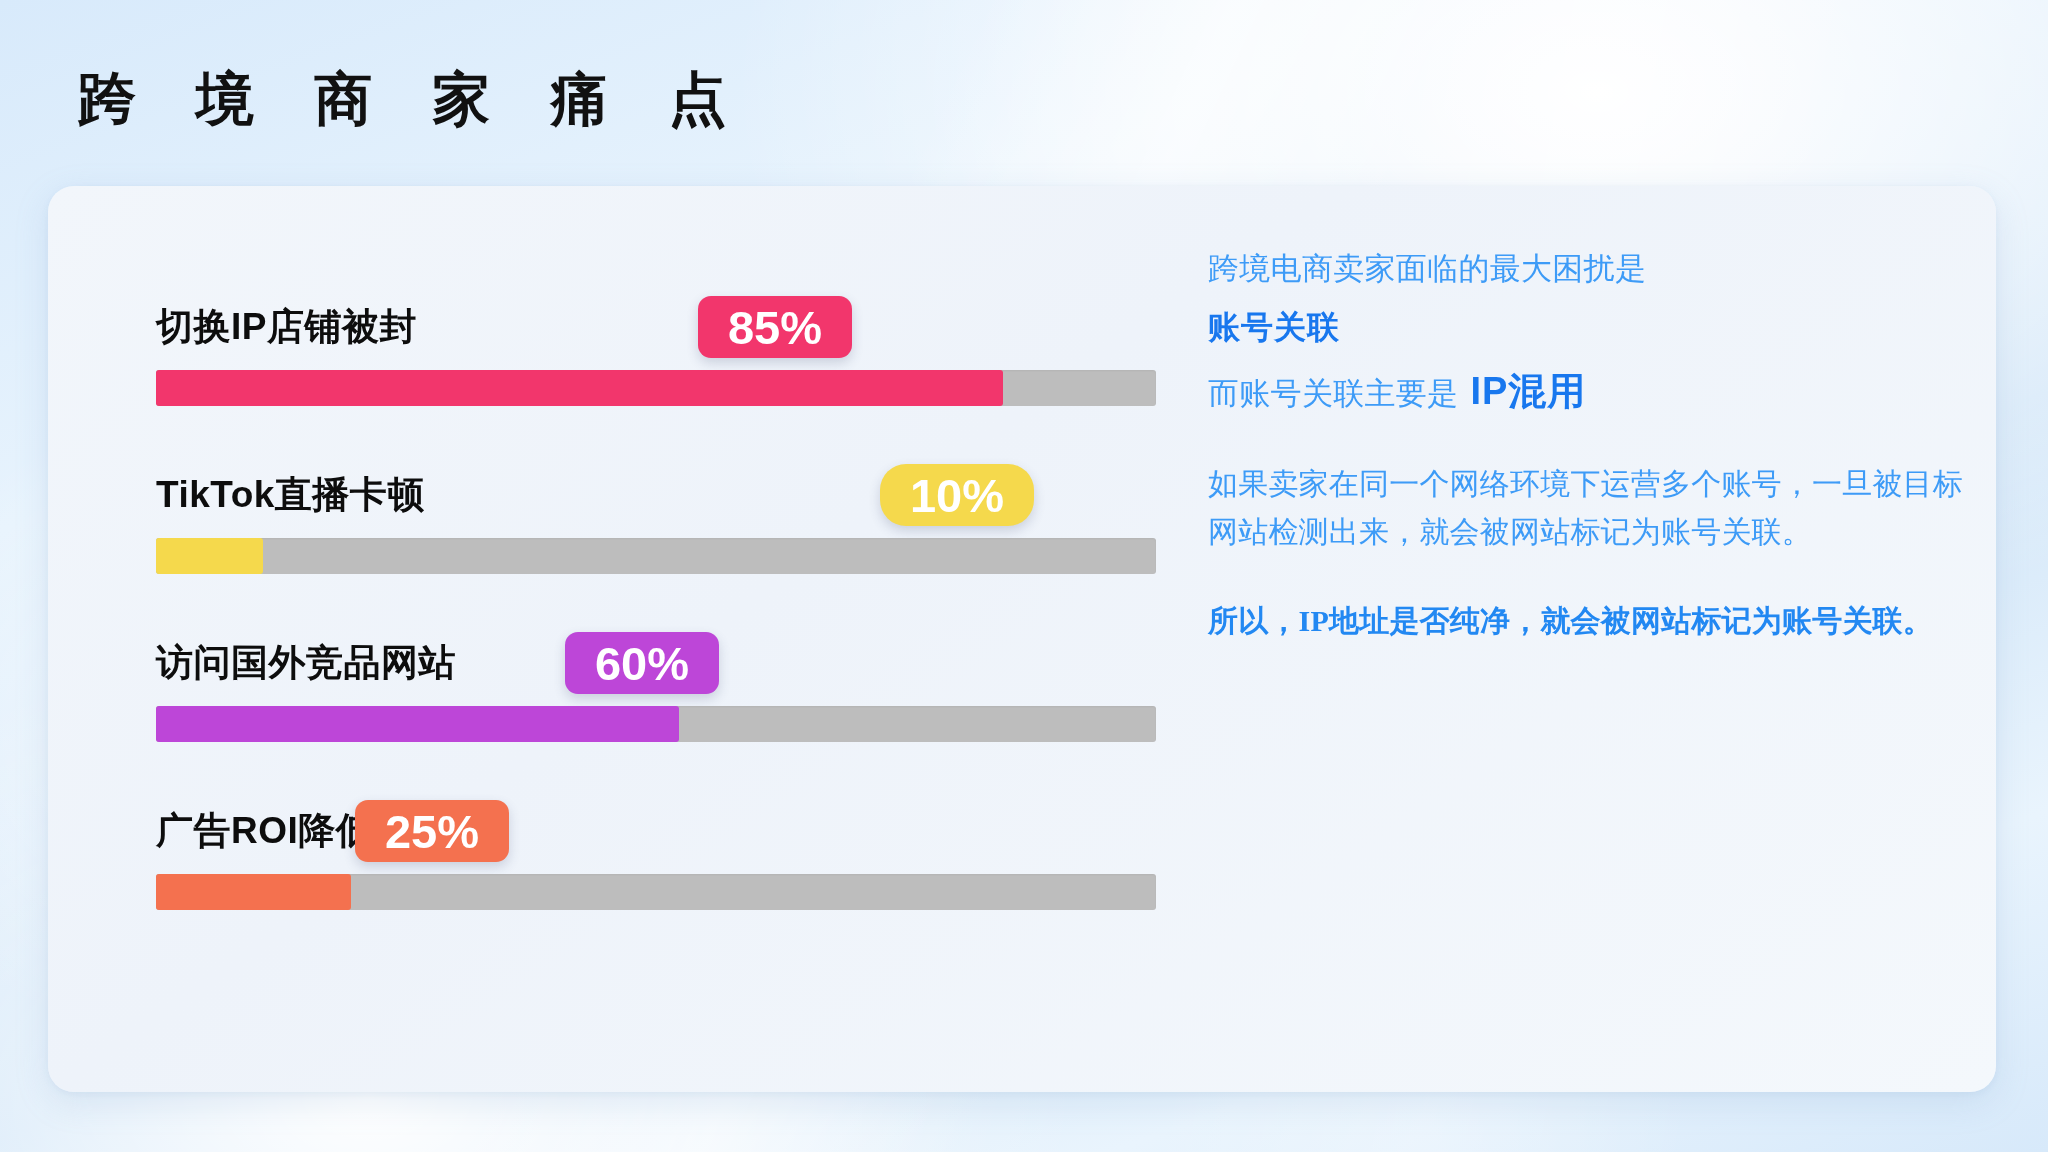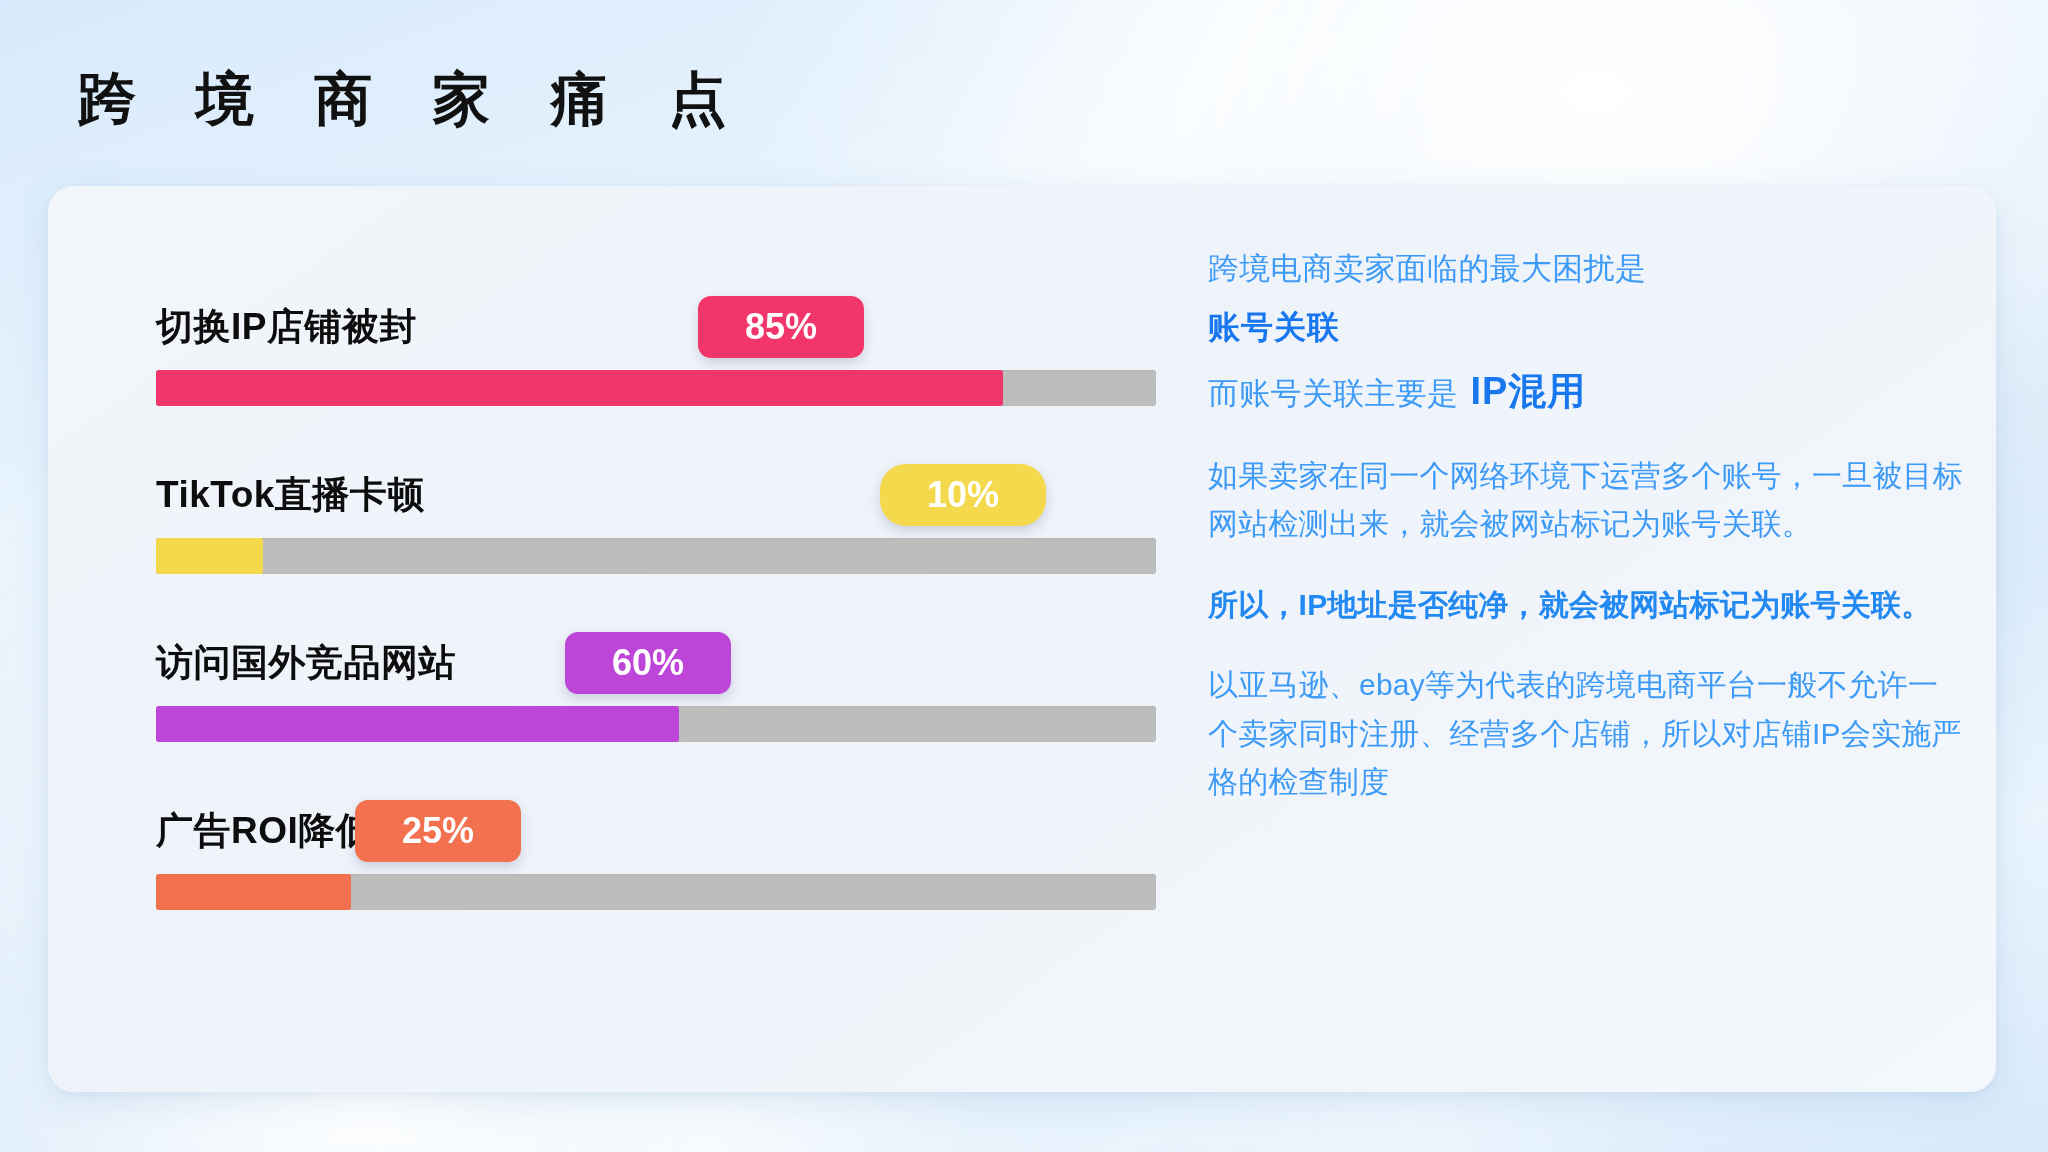--- a/index.html
+++ b/index.html
@@ -56,23 +56,23 @@
 
   .row-head{position:relative;height:74px;}
   .row-label{
     position:absolute;left:48px;top:6px;
     font-size:37px;font-weight:bold;color:#0d0d0d;
     letter-spacing:.5px;white-space:nowrap;
   }
   .row-badge{
     position:absolute;top:0;
     display:flex;align-items:center;justify-content:center;
-    height:62px;min-width:118px;padding:0 24px;
+    height:62px;min-width:118px;padding:0 18px;
     border-radius:13px;
-    color:#ffffff;font-size:36px;font-weight:bold;
+    color:#ffffff;font-size:47px;font-weight:bold;
     box-shadow:0 5px 12px rgba(60,70,110,0.20);
   }
   .bar-track{
     position:relative;margin-left:48px;width:1000px;height:36px;
     background:#bdbdbd;border-radius:3px;
     box-shadow:inset 0 1px 2px rgba(0,0,0,0.05);
   }
   .bar-fill{
     position:absolute;left:0;top:0;height:36px;border-radius:3px;
   }
@@ -95,21 +95,21 @@
     letter-spacing:.3px;
   }
   .lead-mix .kw{
     font-size:38px;font-weight:bold;color:#1877ee;
     margin-left:12px;letter-spacing:1px;
   }
   .para{
     font-size:30px;line-height:1.62;color:#3d9bf7;
     letter-spacing:.2px;
   }
-  .para.spaced{margin-top:32px;}
+  .para.spaced{margin-top:40px;font-family:Liberation Serif, serif;}
   .para.bold{font-weight:bold;color:#2288f2;}
 </style>
 </head>
 <body>
 
 <div id="bg-base"></div>
 <div id="bg-sheen"></div>
 <div id="bg-soft-left"></div>
 
 <div id="page-title">跨 境 商 家 痛 点</div>
@@ -159,16 +159,15 @@
     </div>
 
   </div>
 
   <div id="copy-panel">
     <div class="lead-line">跨境电商卖家面临的最大困扰是</div>
     <div class="lead-strong">账号关联</div>
     <div class="lead-mix"><span>而账号关联主要是</span><span class="kw">IP混用</span></div>
     <div class="para spaced">如果卖家在同一个网络环境下运营多个账号，一旦被目标网站检测出来，就会被网站标记为账号关联。</div>
     <div class="para spaced bold">所以，IP地址是否纯净，就会被网站标记为账号关联。</div>
-    <div class="para spaced">以亚马逊、ebay等为代表的跨境电商平台一般不允许一个卖家同时注册、经营多个店铺，所以对店铺IP会实施严格的检查制度</div>
   </div>
 
 </div>
 
 </body></html>

